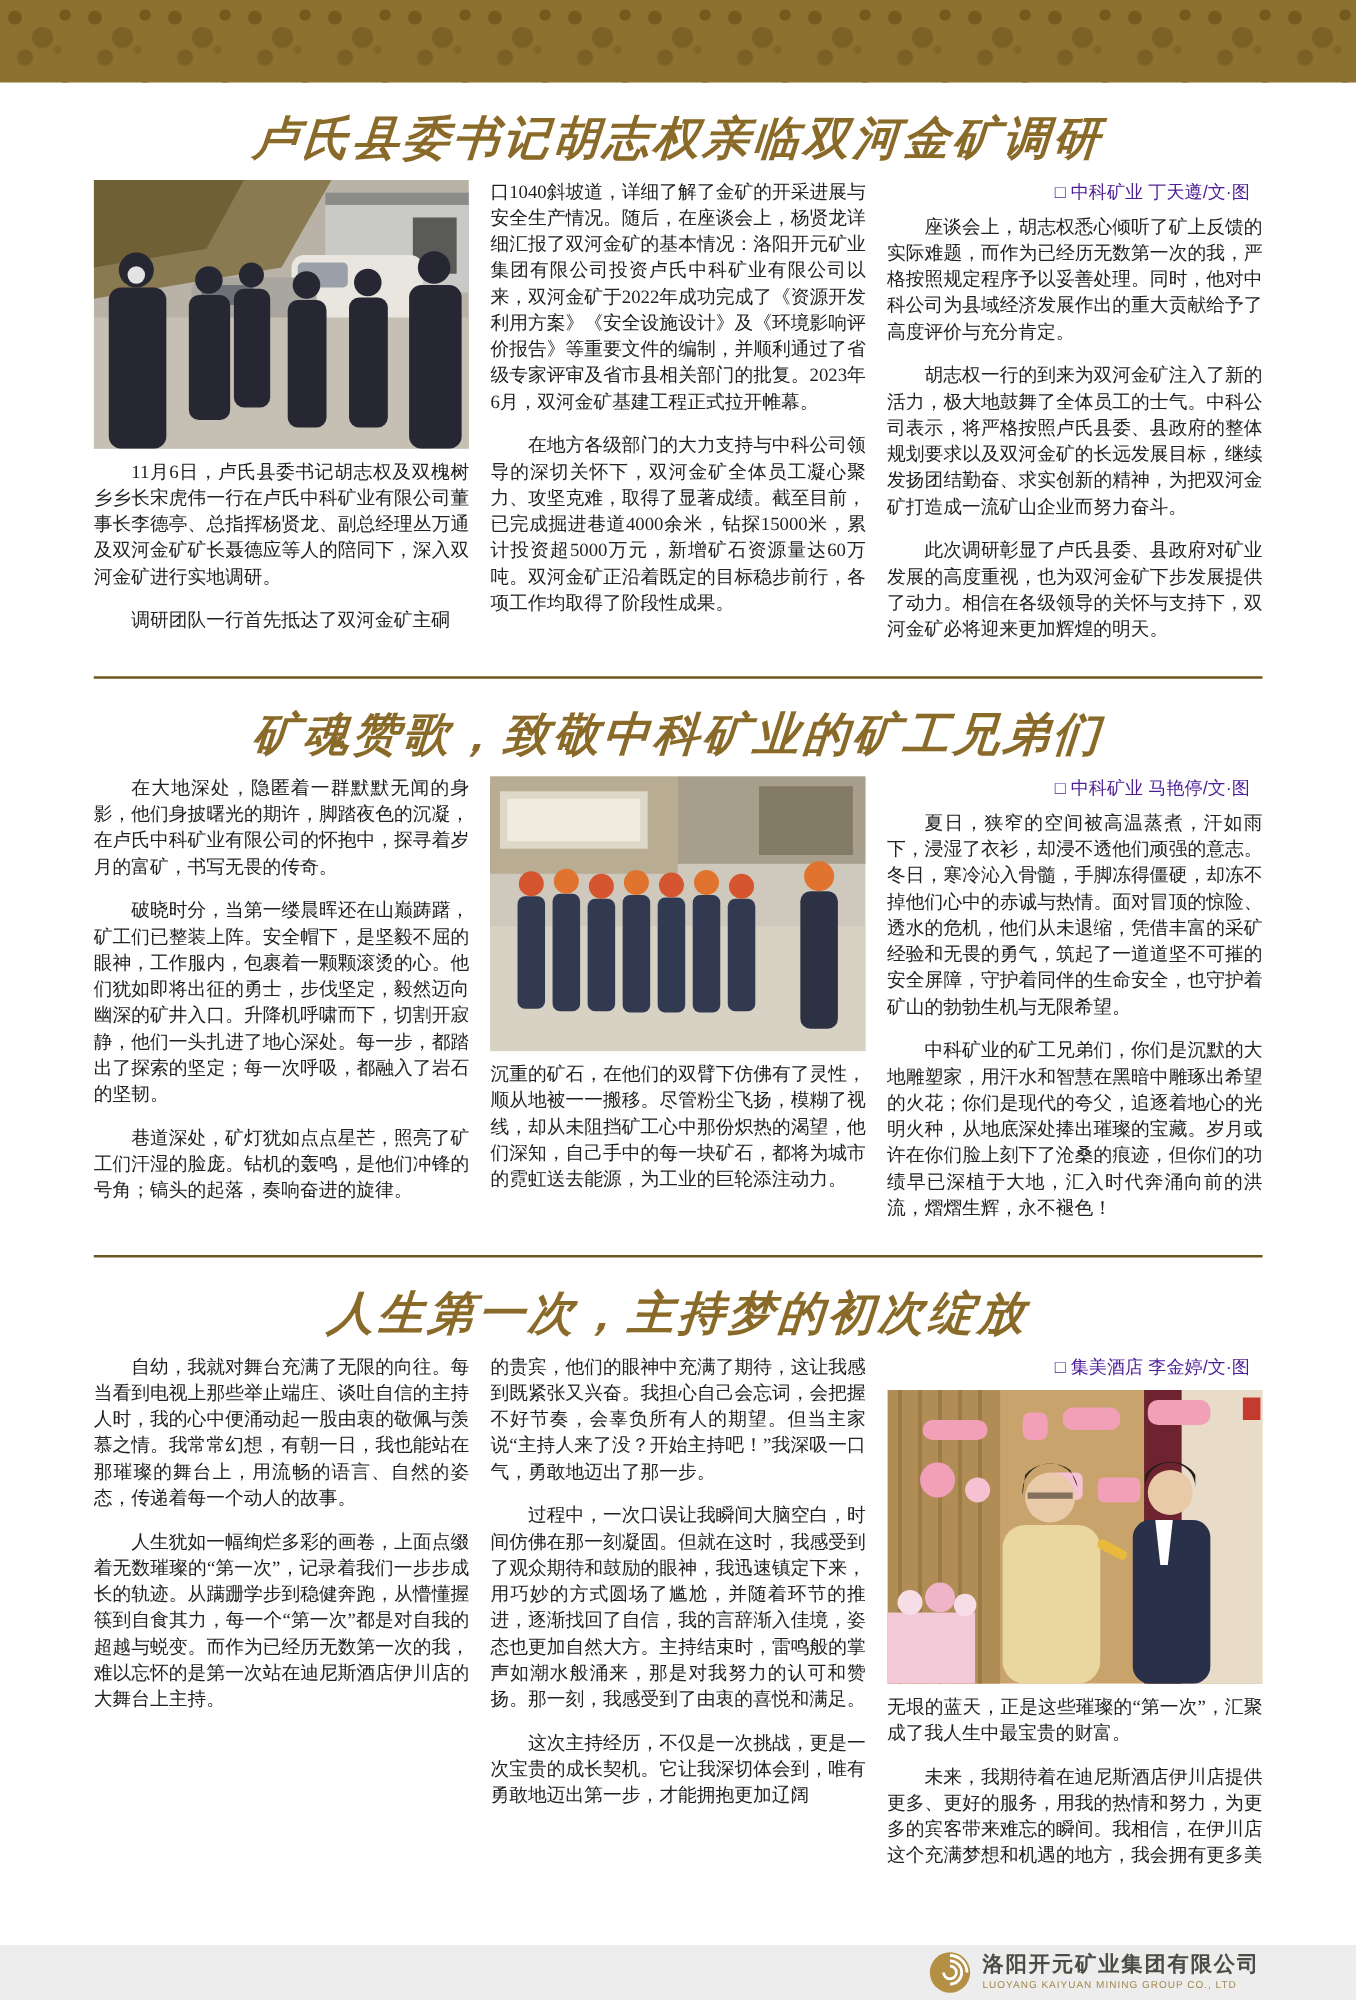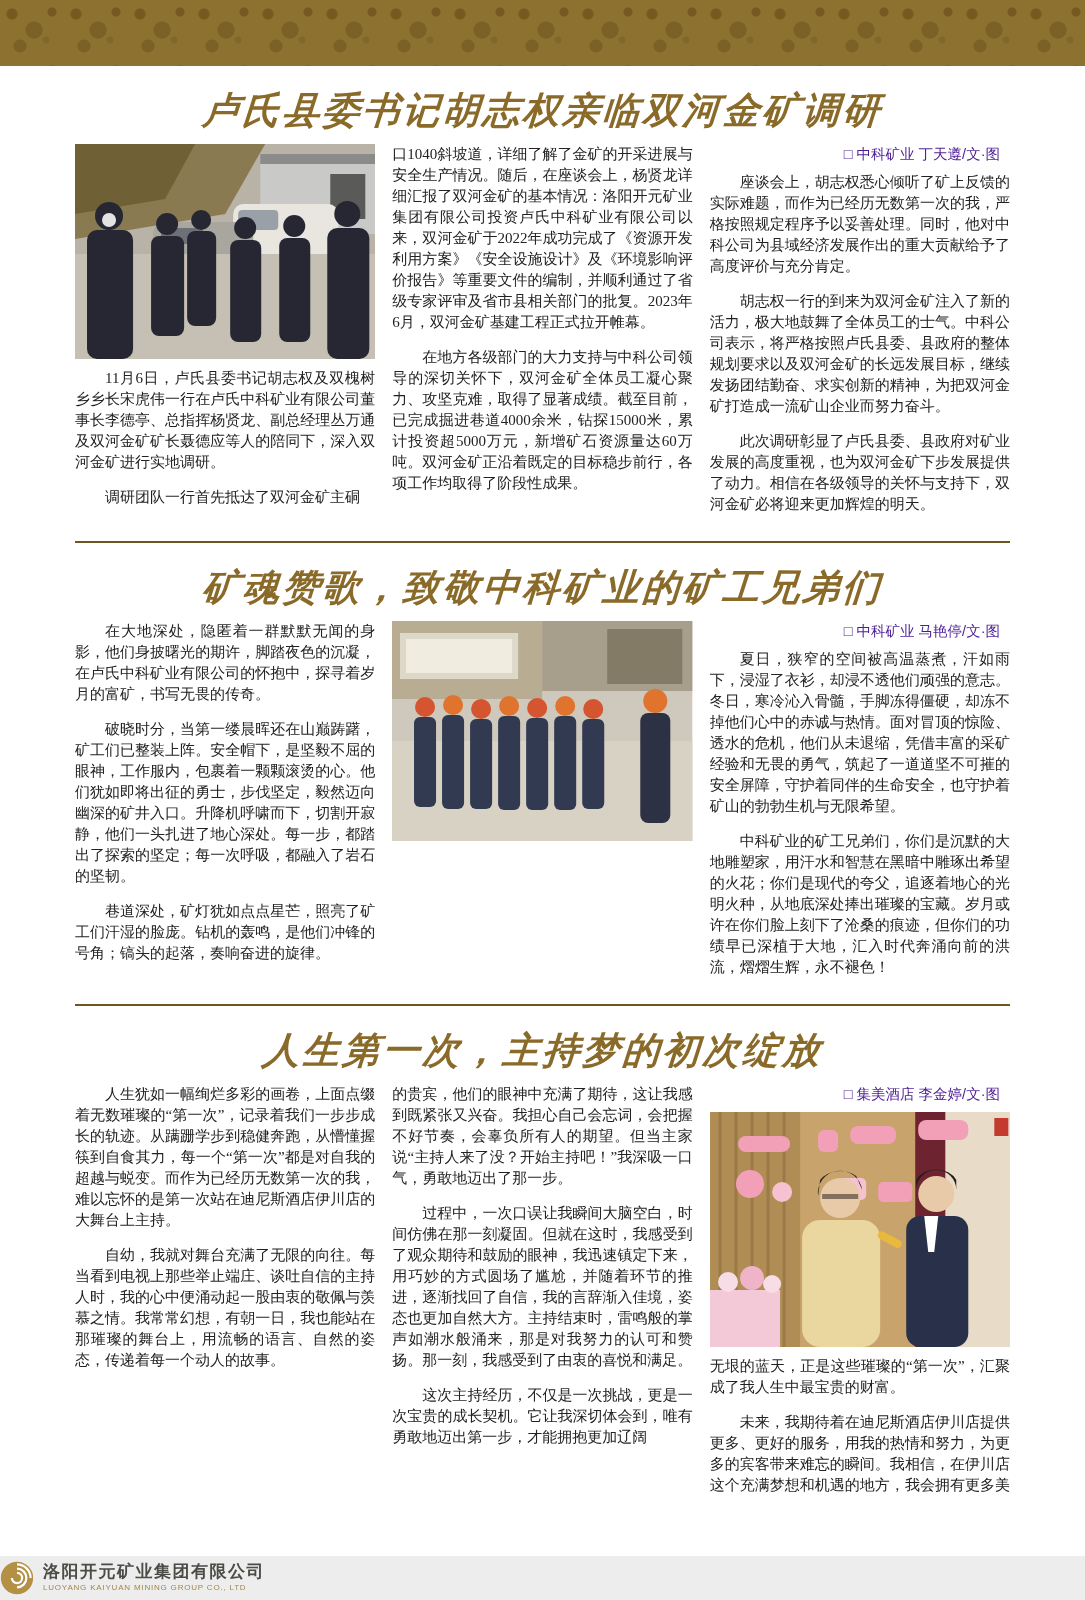--- a/index.html
+++ b/index.html
@@ -43,21 +43,21 @@
     text-align: right; padding-right: 10px;
     margin-bottom: 7px; white-space: nowrap;
   }
   .divider { height: 2px; background: #6d5620; margin: 12px 0 0; }
   .photo { display: block; width: 100%; margin-bottom: 9px; }
   .a3 .cols { height: 414px; overflow: hidden; }
   
   .footer {
     position: absolute; left: 0; bottom: 0; width: 100%; height: 44px;
     background: #ededed;
-    display: flex; align-items: center; 
+    display: flex; align-items: center; justify-content: flex-end;
     padding-right: 77px; gap: 9px;
   }
   .footer .names { display: flex; flex-direction: column; line-height: 1.1; }
   .company-cn {
     font-family: "Liberation Sans", sans-serif;
     font-size: 17px; font-weight: bold; color: #4c4c46; letter-spacing: 1.5px;
   }
   .company-en {
     font-family: Liberation Sans, sans-serif;
     font-size: 8px; color: #a3874a; letter-spacing: 0.8px; margin-top: 2px;
@@ -151,37 +151,38 @@
             <circle cx="61" cy="84" r="10" fill="#e0742e"></circle>
             <circle cx="89" cy="88" r="10" fill="#d4552f"></circle>
             <circle cx="117" cy="85" r="10" fill="#e0742e"></circle>
             <circle cx="145" cy="87" r="10" fill="#d4552f"></circle>
             <circle cx="173" cy="85" r="10" fill="#e0742e"></circle>
             <circle cx="201" cy="88" r="10" fill="#d4552f"></circle>
             <rect x="248" y="92" width="30" height="110" rx="8" fill="#2c3144"></rect>
             <circle cx="263" cy="80" r="12" fill="#e0742e"></circle>
           </g>
         </svg>
+        <p class="cont">沉重的矿石，在他们的双臂下仿佛有了灵性，顺从地被一一搬移。尽管粉尘飞扬，模糊了视线，却从未阻挡矿工心中那份炽热的渴望，他们深知，自己手中的每一块矿石，都将为城市的霓虹送去能源，为工业的巨轮添注动力。</p>
       </div>
       <div class="col">
         <div class="byline">□ 中科矿业  马艳停/文·图</div>
         <p>夏日，狭窄的空间被高温蒸煮，汗如雨下，浸湿了衣衫，却浸不透他们顽强的意志。冬日，寒冷沁入骨髓，手脚冻得僵硬，却冻不掉他们心中的赤诚与热情。面对冒顶的惊险、透水的危机，他们从未退缩，凭借丰富的采矿经验和无畏的勇气，筑起了一道道坚不可摧的安全屏障，守护着同伴的生命安全，也守护着矿山的勃勃生机与无限希望。</p>
         <p>中科矿业的矿工兄弟们，你们是沉默的大地雕塑家，用汗水和智慧在黑暗中雕琢出希望的火花；你们是现代的夸父，追逐着地心的光明火种，从地底深处捧出璀璨的宝藏。岁月或许在你们脸上刻下了沧桑的痕迹，但你们的功绩早已深植于大地，汇入时代奔涌向前的洪流，熠熠生辉，永不褪色！</p>
       </div>
     </div>
   </section>
 
   <div class="divider"></div>
 
   <section class="a3">
     <h1 class="article-title">人生第一次，主持梦的初次绽放</h1>
     <div class="cols">
       <div class="col">
+        <p>自幼，我就对舞台充满了无限的向往。每当看到电视上那些举止端庄、谈吐自信的主持人时，我的心中便涌动起一股由衷的敬佩与羡慕之情。我常常幻想，有朝一日，我也能站在那璀璨的舞台上，用流畅的语言、自然的姿态，传递着每一个动人的故事。</p>
         <p>人生犹如一幅绚烂多彩的画卷，上面点缀着无数璀璨的“第一次”，记录着我们一步步成长的轨迹。从蹒跚学步到稳健奔跑，从懵懂握筷到自食其力，每一个“第一次”都是对自我的超越与蜕变。而作为已经历无数第一次的我，难以忘怀的是第一次站在迪尼斯酒店伊川店的大舞台上主持。</p>
-        <p>自幼，我就对舞台充满了无限的向往。每当看到电视上那些举止端庄、谈吐自信的主持人时，我的心中便涌动起一股由衷的敬佩与羡慕之情。我常常幻想，有朝一日，我也能站在那璀璨的舞台上，用流畅的语言、自然的姿态，传递着每一个动人的故事。</p>
       </div>
       <div class="col">
         <p class="cont">的贵宾，他们的眼神中充满了期待，这让我感到既紧张又兴奋。我担心自己会忘词，会把握不好节奏，会辜负所有人的期望。但当主家说“主持人来了没？开始主持吧！”我深吸一口气，勇敢地迈出了那一步。</p>
         <p>过程中，一次口误让我瞬间大脑空白，时间仿佛在那一刻凝固。但就在这时，我感受到了观众期待和鼓励的眼神，我迅速镇定下来，用巧妙的方式圆场了尴尬，并随着环节的推进，逐渐找回了自信，我的言辞渐入佳境，姿态也更加自然大方。主持结束时，雷鸣般的掌声如潮水般涌来，那是对我努力的认可和赞扬。那一刻，我感受到了由衷的喜悦和满足。</p>
         <p>这次主持经历，不仅是一次挑战，更是一次宝贵的成长契机。它让我深切体会到，唯有勇敢地迈出第一步，才能拥抱更加辽阔</p>
       </div>
       <div class="col">
         <div class="byline">□ 集美酒店  李金婷/文·图</div>
         <svg class="photo" viewBox="0 0 300 235" width="300" height="235" preserveAspectRatio="none">
           <rect width="300" height="235" fill="#c8a36c"></rect>

